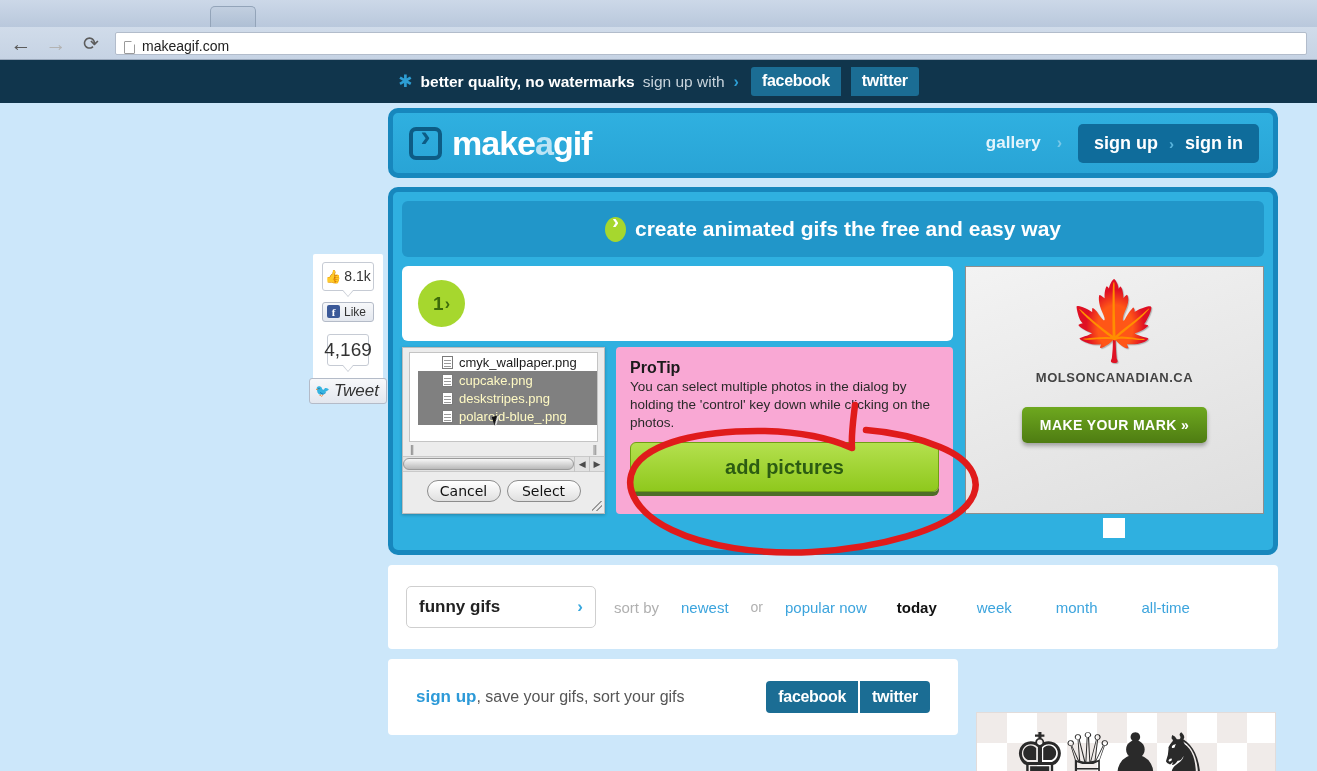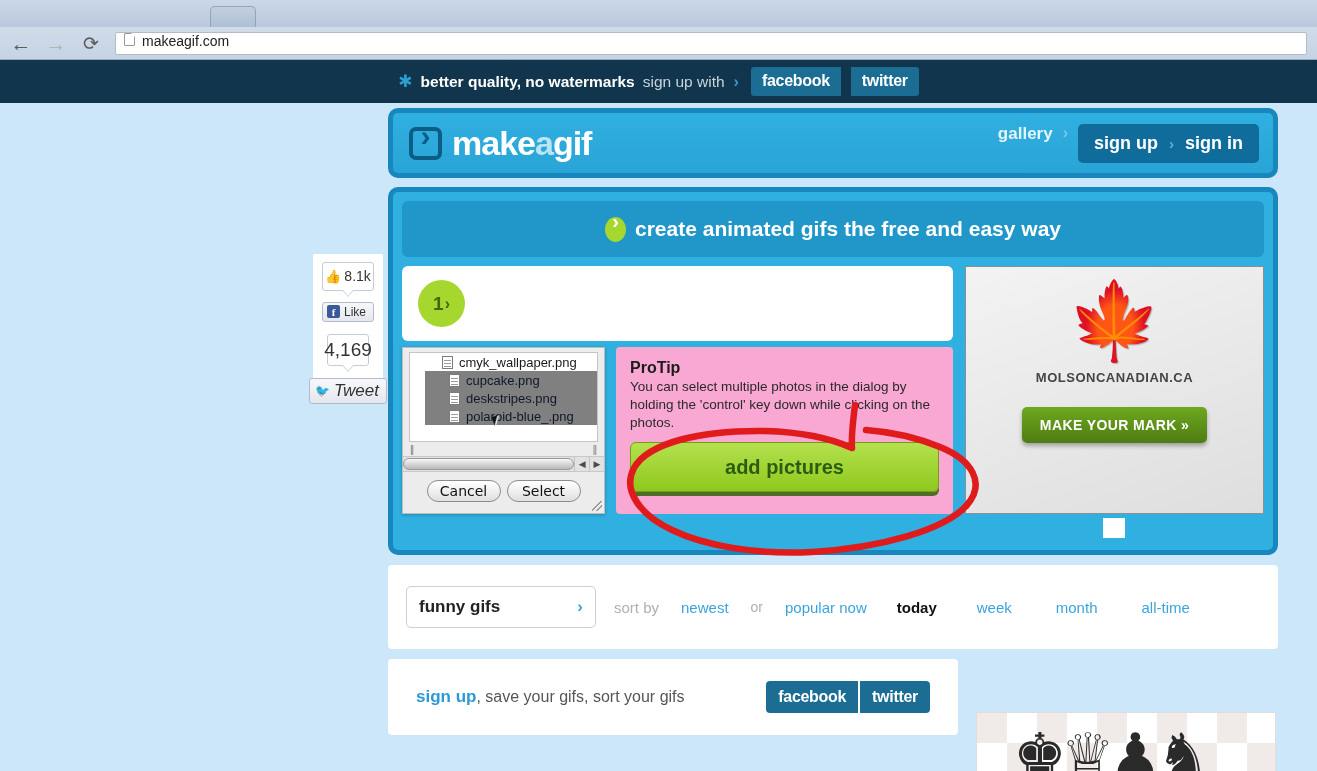--- a/index.html
+++ b/index.html
@@ -68,21 +68,21 @@
   }
   .nav-btn {
     font-size: 21px; line-height: 1; color: #5c5c5c; cursor: pointer;
     width: 22px; text-align: center; user-select: none;
   }
   #nav-forward { color: #b3b3b3; }
   #nav-reload { font-size: 19px; }
   #omnibox {
     flex: 1 1 auto; height: 23px; background: #fff;
     border: 1px solid #b2bccb; border-radius: 2px;
-    display: flex; align-items: flex-start; gap: 7px; padding: 0 8px;
+    display: flex; align-items: flex-end; gap: 7px; padding: 0 8px;
   }
   #page-icon {
     width: 11px; height: 13px; flex: 0 0 11px;
     background: #fff; border: 1px solid #9a9a9a;
     border-radius: 1px; position: relative;
   }
   #page-icon::before {
     content: ""; position: absolute; right: -1px; top: -1px;
     border-left: 4px solid transparent; border-top: 4px solid #fff;
     border-right: 0; border-bottom: 0;
@@ -130,21 +130,21 @@
     width: 33px; height: 33px; border: 4px solid #0d5c85;
     border-radius: 7px; position: relative;
   }
   #logo-mark::after {
     content: "›"; position: absolute; left: 0; right: 0; top: -12px;
     text-align: center; font-size: 30px; font-weight: bold; color: #0d5c85;
   }
   #logo-text { font-size: 34px; font-weight: bold; color: #ffffff; letter-spacing: -1px; }
   #logo-text .mid { color: #bde4f5; }
   #header-right {
-    margin-left: auto; display: flex; gap: 10px;
+    margin-left: auto; display: flex; align-items: center; gap: 16px;
   }
   #nav-gallery { color: #e4f4fc; font-size: 17px; font-weight: bold; cursor: pointer; }
   #nav-gallery-arrow { color: #79c8e8; font-size: 16px; font-weight: bold; }
   #auth-box {
     background: #0f6c9b; border-radius: 5px;
     padding: 9px 16px; display: flex; align-items: center; gap: 11px;
   }
   #auth-box span { color: #fff; font-size: 18px; font-weight: bold; }
   #auth-arrow { color: #59b4dc !important; font-size: 15px !important; }
 
@@ -190,21 +190,21 @@
     box-shadow: 0 1px 3px rgba(0,0,0,.25);
   }
   #file-list {
     position: absolute; left: 6px; top: 4px; right: 6px; height: 90px;
     background: #fff; border: 1px solid #c4c4c4; overflow: hidden; padding-left: 8px;
   }
   .file-row {
     height: 18px; display: flex; align-items: center; gap: 6px;
     padding-left: 24px; font-size: 13px; color: #1a1a1a;
   }
-  .file-row.selected { background: #808080; color: #0f172a; margin-left: 7px; }
+  .file-row.selected { background: #808080; color: #fef9c3; }
   .file-ico {
     width: 11px; height: 13px; flex: 0 0 11px; background: #fff;
     border: 1px solid #7b7b7b; position: relative;
   }
   .file-ico::after {
     content: ""; position: absolute; left: 1px; right: 1px; top: 3px; height: 1px;
     box-shadow: 0 3px 0 #9a9a9a, 0 6px 0 #9a9a9a; background: #9a9a9a;
   }
   #dlg-cursor {
     position: absolute; left: 90px; top: 68px; width: 0; height: 0;

